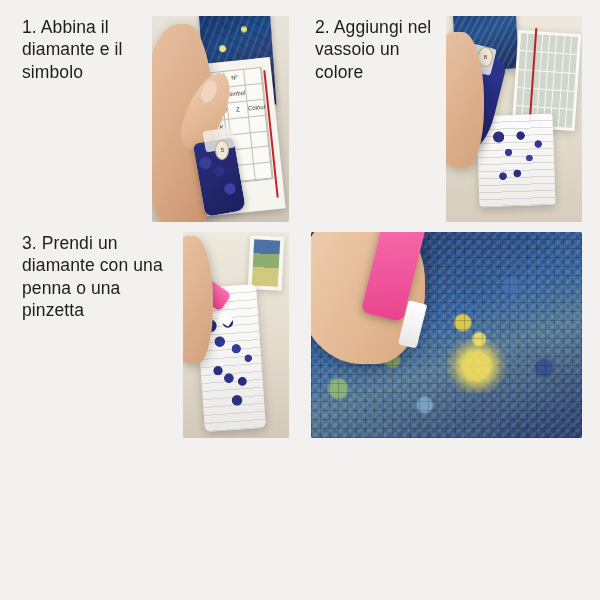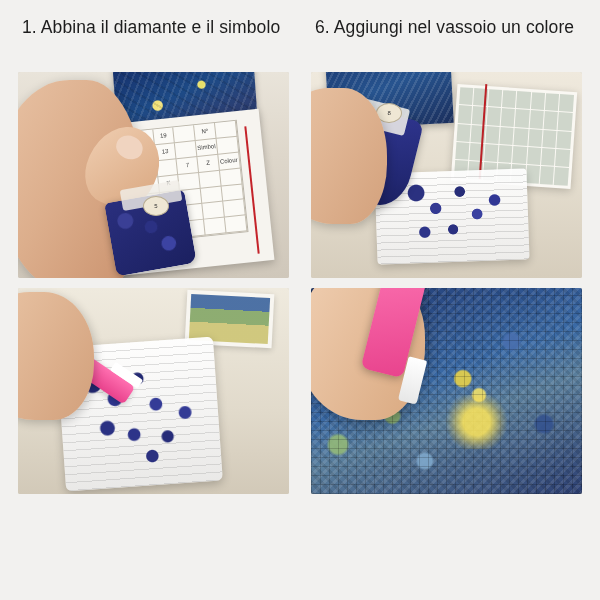--- a/index.html
+++ b/index.html
@@ -24,21 +24,20 @@
   .grid {
     display: grid;
     grid-template-columns: 1fr 1fr;
     grid-template-rows: 1fr 1fr;
     column-gap: 22px;
     row-gap: 10px;
     width: 100%;
   }
   .step {
     display: flex;
-    flex-direction: column;
   }
   .step-title {
     font-size: 17.5px;
     line-height: 1.28;
     color: #1d1d1d;
     font-weight: 400;
     letter-spacing: 0.1px;
     margin: 0 0 10px 4px;
     min-height: 46px;
   }
@@ -408,21 +407,21 @@
           <div class="layer p1-finger"></div>
           <div class="layer p1-nail"></div>
           <div class="layer p1-bag"></div>
           <div class="layer p1-bagtop"></div>
           <div class="layer p1-tag">5</div>
         </div>
       </div>
     </div>
 
     <div class="step">
-      <div class="step-title">6. Aggiungi nel vassoio un colore</div>
+      <div class="step-title">2. Aggiungi nel vassoio un colore</div>
       <div class="photo">
         <div class="photo-inner">
           <div class="layer p2-bg"></div>
           <div class="layer p2-canvas"></div>
           <div class="layer p2-chartcard">
             <i></i>
               <i></i>
               <i></i>
               <i></i>
             <i></i>
@@ -467,20 +466,21 @@
           <div class="layer p2-beads"></div>
           <div class="layer p2-pouch"></div>
           <div class="layer p2-pouchtop"></div>
           <div class="layer p2-tag2">8</div>
           <div class="layer p2-hand"></div>
         </div>
       </div>
     </div>
 
     <div class="step">
+      <div class="step-title">3. Prendi un diamante con una penna o una pinzetta</div>
       <div class="photo">
         <div class="photo-inner">
           <div class="layer p3-bg"></div>
           <div class="layer p3-card"></div>
           <div class="layer p3-tray"></div>
           <div class="layer p3-beads"></div>
           <div class="layer p3-pen"></div>
           <div class="layer p3-pentip"></div>
           <div class="layer p3-hand"></div>
         </div>

